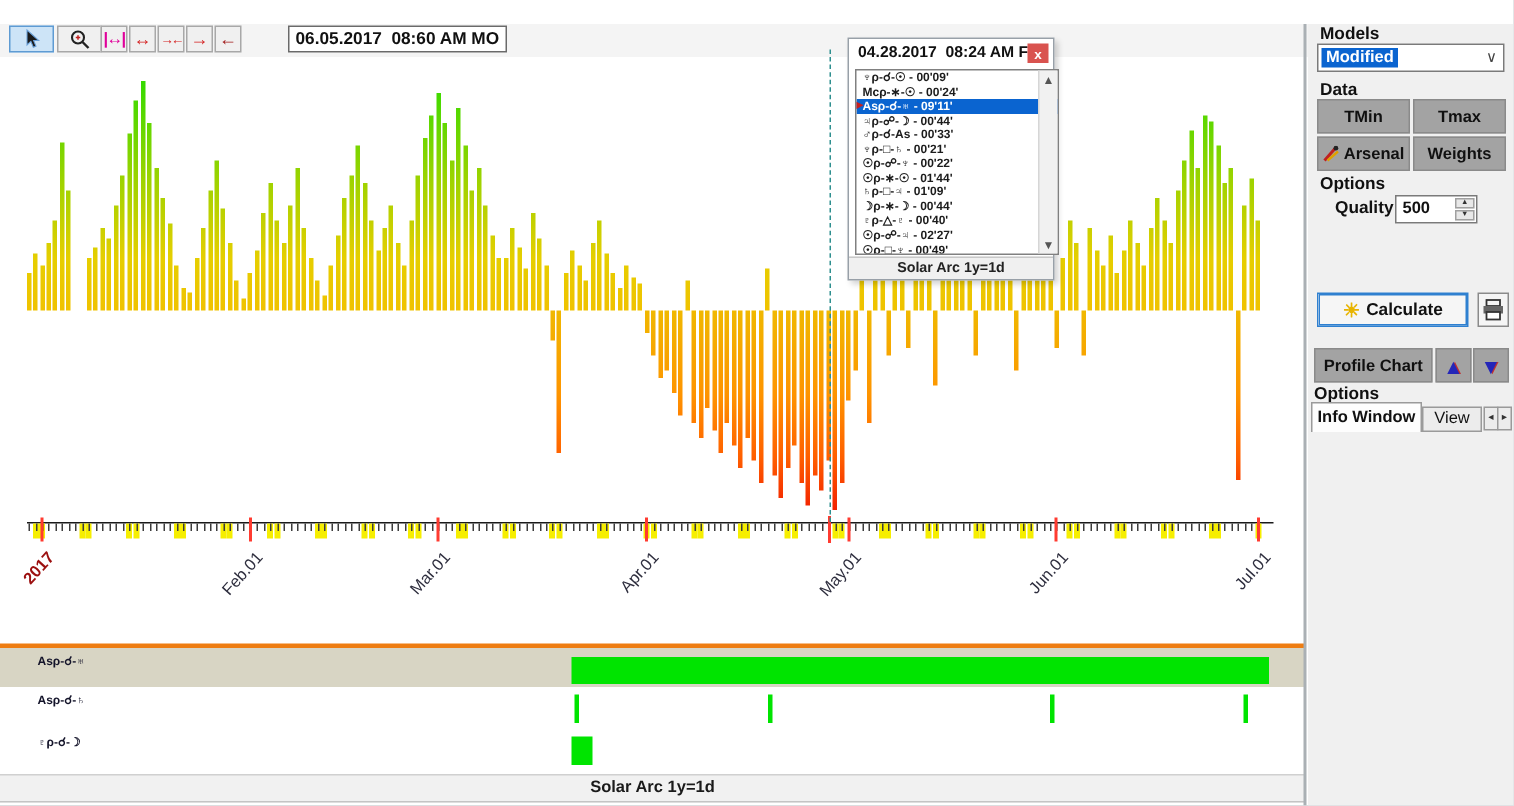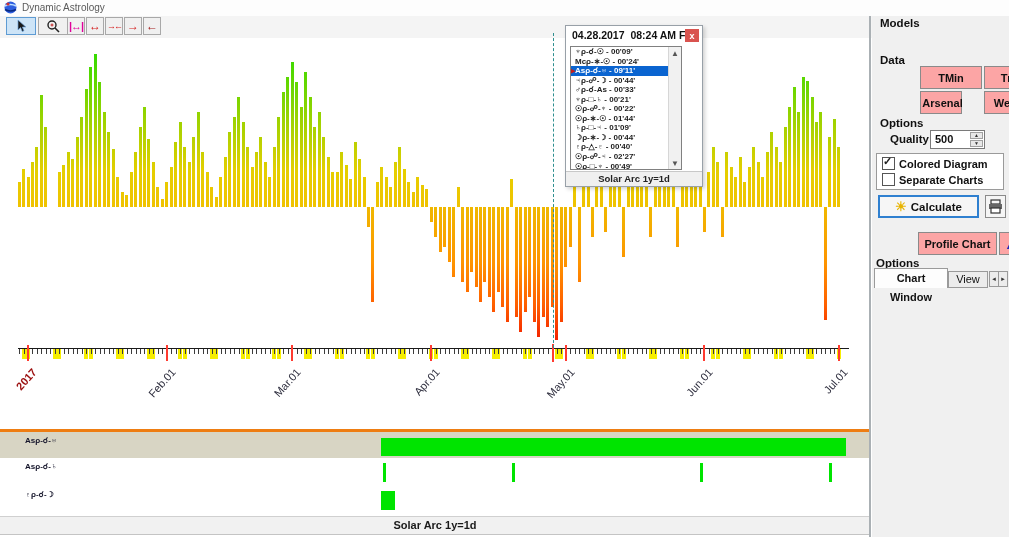--- a/index.html
+++ b/index.html
@@ -30,21 +30,21 @@
   #axis-line{position:absolute;left:18px;width:831px;height:1px;background:#1a1a1a;}
   .axis-label{position:absolute;width:62px;text-align:right;font-size:11px;color:#2e2e3e;
       transform:rotate(-48deg);transform-origin:100% 0%;white-space:nowrap;}
   .axis-label.year{color:#9c1010;font-weight:bold;}
   
   #popup{position:absolute;left:565px;top:25px;width:138px;height:162px;background:#fff;
      border:1px solid #98a0a8;box-shadow:2px 2px 4px rgba(0,0,0,.18);z-index:50;box-sizing:border-box;}
   #popup-title{position:absolute;left:6px;top:3px;font-size:10.5px;font-weight:bold;color:#111;white-space:pre;}
   #popup-close{position:absolute;right:3px;top:3px;width:14px;height:13px;background:#d9534f;
      color:#fff;font-size:9px;font-weight:bold;display:flex;align-items:center;justify-content:center;}
-  #aspect-list{position:absolute;left:4px;top:20px;width:112px;height:124px;background:#fff;
+  #aspect-list{position:absolute;left:4px;top:20px;width:136px;height:124px;background:#fff;
      border:1px solid #808080;overflow:hidden;box-sizing:border-box;}
   .aspect-row{position:relative;height:9.55px;font-size:8px;font-weight:bold;color:#1c1c1c;
      padding-left:4px;white-space:nowrap;line-height:9.5px;}
   .aspect-row.sel{background:#0a64d0;color:#fff;}
   .aspect-row.sel::before{content:"▶";position:absolute;left:-1px;top:0;color:#c81e1e;font-size:7px;}
   #list-scrollbar{position:absolute;right:0;top:0;width:13px;height:100%;background:#f1f1f1;
      border-left:1px solid #d6d6d6;box-sizing:border-box;}
   .sb-arrow{position:absolute;left:0;width:12px;height:12px;color:#555;font-size:8px;
      display:flex;align-items:center;justify-content:center;}
   #popup-footer{position:absolute;left:0;bottom:0;width:100%;height:14px;background:#f0f0f0;
@@ -57,22 +57,22 @@
   .tl-label{position:absolute;left:25px;top:4px;font-size:8px;font-weight:bold;color:#14142a;}
   .tl-span{position:absolute;background:#00e400;}
   #statusbar{position:absolute;left:0;top:516px;width:870px;height:17px;background:#f1f1f1;
      border-top:1px solid #d0d0d0;border-bottom:1px solid #c4c4c4;font-size:11px;font-weight:bold;
      color:#1a1a1a;text-align:center;line-height:17px;}
   
   #separator{position:absolute;left:869px;top:16px;width:2px;height:521px;background:#aab0b4;}
   #panel{position:absolute;left:872px;top:16px;width:137px;height:521px;background:#f0f0f0;
      font-size:11px;color:#111;}
   .plabel{position:absolute;font-weight:bold;font-size:11.5px;color:#101010;}
-  .pbtn{position:absolute;background:#fca5a5;border:1px solid #8a8a8a;box-sizing:border-box;
-     font-weight:bold;font-size:11px;display:flex;align-items:center;justify-content:center;color:#101010;margin-left:42px;}
+  .pbtn{position:absolute;background:#a3a3a3;border:1px solid #8a8a8a;box-sizing:border-box;
+     font-weight:bold;font-size:11px;display:flex;align-items:center;justify-content:center;color:#101010;}
   #models-combo{position:absolute;left:6px;top:13px;width:125px;height:19px;background:#fff;
      border:1px solid #7a7a7a;box-sizing:border-box;}
   #models-value{position:absolute;left:2px;top:2px;background:#0a64d0;color:#fff;
      font-size:11px;font-weight:bold;padding:0 3px;line-height:13px;}
   #combo-chevron{position:absolute;right:4px;top:2px;color:#444;font-size:10px;}
   #quality-spin{position:absolute;left:58px;top:114px;width:55px;height:19px;background:#fff;
      border:1px solid #7a7a7a;box-sizing:border-box;font-size:11px;font-weight:bold;line-height:17px;padding-left:4px;}
   .spin-col{position:absolute;right:1px;top:1px;width:13px;height:15px;}
   .spin-b{position:absolute;left:0;width:13px;height:7px;background:#e8e8e8;border:1px solid #a0a0a0;
      box-sizing:border-box;font-size:5px;line-height:5px;text-align:center;color:#333;}
@@ -94,29 +94,20 @@
      box-sizing:border-box;font-size:7px;text-align:center;line-height:14px;color:#333;}
   #tabpage{position:absolute;left:2px;top:271px;width:132px;height:48px;background:#fdfdfd;
      border:1px solid #9a9a9a;box-sizing:border-box;}
   .arrowbtn{color:#2426b8;font-size:14px;text-shadow:1px 0 #c03030;}
 </style>
 </head>
 <body>
 
 <div id="app">
 
-  <div id="titlebar">
-    <svg id="app-icon" viewBox="0 0 13 13">
-      <circle cx="6.5" cy="6.5" r="6" fill="#2e5fe0"></circle>
-      <path d="M1 5 Q6.5 2 12 5" stroke="#bfe0ff" stroke-width="1.6" fill="none"></path>
-      <path d="M1 8.5 Q6.5 11.5 12 8.5" stroke="#0a2a80" stroke-width="1.6" fill="none"></path>
-      <circle cx="4" cy="3" r="1.6" fill="#d03030"></circle>
-    </svg>
-    <span id="title-text">Dynamic Astrology</span>
-  </div>
 
   <div id="toolbar">
     <div class="tbtn sel" style="left:6px;width:30px">
       <svg width="13" height="14" viewBox="0 0 13 14">
         <path d="M3 1 L3 11 L5.6 8.6 L7.2 12.5 L9 11.8 L7.4 8 L10.8 8 Z" fill="#1a1a1a" stroke="#6aa0d8" stroke-width="0.7"></path>
       </svg>
     </div>
     <div class="tbtn" style="left:38px;width:30px">
       <svg width="14" height="14" viewBox="0 0 14 14">
         <circle cx="6" cy="6" r="4" fill="none" stroke="#222" stroke-width="1.4"></circle>
@@ -133,20 +124,21 @@
     </div>
     <div class="tbtn" style="left:105px;width:18px">
       <span class="red" style="font-size:9px;letter-spacing:-2px">→←</span>
     </div>
     <div class="tbtn" style="left:124px;width:18px">
       <span class="red">→</span>
     </div>
     <div class="tbtn" style="left:143px;width:18px">
       <span class="red" style="color:#a01818">←</span>
     </div>
+    <div id="datetime-box">06.05.2017  08:60 AM MO</div>
   </div>
 
   <svg id="save-btn" viewBox="0 0 16 15">
     <rect x="0.5" y="0.5" width="15" height="14" fill="#fff" stroke="#111" stroke-width="1.4"></rect>
     <rect x="4" y="1" width="8" height="5" fill="#111"></rect>
     <rect x="8.6" y="2" width="2" height="3" fill="#fff"></rect>
     <rect x="3" y="9" width="10" height="6" fill="#111"></rect>
   </svg>
 
   <div id="chart">
@@ -627,57 +619,51 @@
     </div>
   <div id="tl-row3">
       <span class="tl-label">♇ρ-☌-☽</span>
       <div class="tl-span" style="left: 381px; top: 5px; width: 14px; height: 19px; background: rgb(0, 228, 0);"></div>
     </div>
   <div id="statusbar">Solar Arc 1y=1d</div>
 
   <div id="separator"></div>
   <div id="panel">
     <span class="plabel" style="left:8px;top:1px">Models</span>
+    <div id="models-combo">
+      <span id="models-value">Modified</span>
+      <span id="combo-chevron">∨</span>
+    </div>
     <span class="plabel" style="left:8px;top:38px">Data</span>
     <div class="pbtn" style="left:6px;top:50px;width:62px;height:23px">
       <span>TMin</span>
     </div>
     <div class="pbtn" style="left:70px;top:50px;width:62px;height:23px">
       <span>Tmax</span>
     </div>
-    <div class="pbtn" style="left:6px;top:75px;width:42px;height:23px">
+    <div class="pbtn" style="left:6px;top:75px;width:62px;height:23px">
       <svg width="11" height="11" viewBox="0 0 11 11" style="margin-right:3px">
         <line x1="1" y1="10" x2="8" y2="2" stroke="#c02020" stroke-width="2"></line>
         <line x1="3" y1="10" x2="10" y2="4" stroke="#e0a000" stroke-width="1.6"></line>
         <circle cx="8.6" cy="1.8" r="1.6" fill="#222"></circle>
       </svg>
       <span>Arsenal</span>
     </div>
     <div class="pbtn" style="left:70px;top:75px;width:62px;height:23px">
       <span>Weights</span>
     </div>
     <span class="plabel" style="left:8px;top:101px">Options</span>
     <span style="position:absolute;left:18px;top:117px;font-weight:bold;font-size:11.5px">Quality</span>
     <div id="quality-spin">
       <span>500</span>
       <span class="spin-col">
         <span class="spin-b" style="top:0">▲</span>
         <span class="spin-b" style="top:8px">▼</span>
       </span>
     </div>
-    <div class="groupbox" style="left:4px;top:137px;width:128px;height:37px">
-      <div class="cbrow" style="top:3px">
-        <span class="cb checked"></span>
-        <span>Colored Diagram</span>
-      </div>
-      <div class="cbrow" style="top:19px">
-        <span class="cb"></span>
-        <span>Separate Charts</span>
-      </div>
-    </div>
     <div id="calculate-btn">
       <span style="color:#e8b400;font-size:13px;margin-right:4px">☀</span>
       <span>Calculate</span>
     </div>
     <div id="print-btn">
       <svg width="17" height="17" viewBox="0 0 17 17" style="margin:2px 0 0 1px">
         <rect x="4" y="2" width="9" height="4" fill="none" stroke="#333" stroke-width="1.2"></rect>
         <rect x="2" y="6" width="13" height="5" fill="#666"></rect>
         <rect x="4" y="10" width="9" height="5" fill="#fff" stroke="#333" stroke-width="1.2"></rect>
       </svg>
@@ -686,21 +672,21 @@
       <span>Profile Chart</span>
     </div>
     <div class="pbtn" style="left:85px;top:216px;width:24px;height:23px">
       <span class="arrowbtn">▲</span>
     </div>
     <div class="pbtn" style="left:110px;top:216px;width:24px;height:23px">
       <span class="arrowbtn">▼</span>
     </div>
     <span class="plabel" style="left:4px;top:241px">Options</span>
     <div id="tab1">
-      <span>Chart Window</span>
+      <span>Info Window</span>
     </div>
     <div id="tab2">
       <span>View</span>
     </div>
     <div class="tab-arrow" style="left:117px">
       <span>◂</span>
     </div>
     <div class="tab-arrow" style="left:126px">
       <span>▸</span>
     </div>

